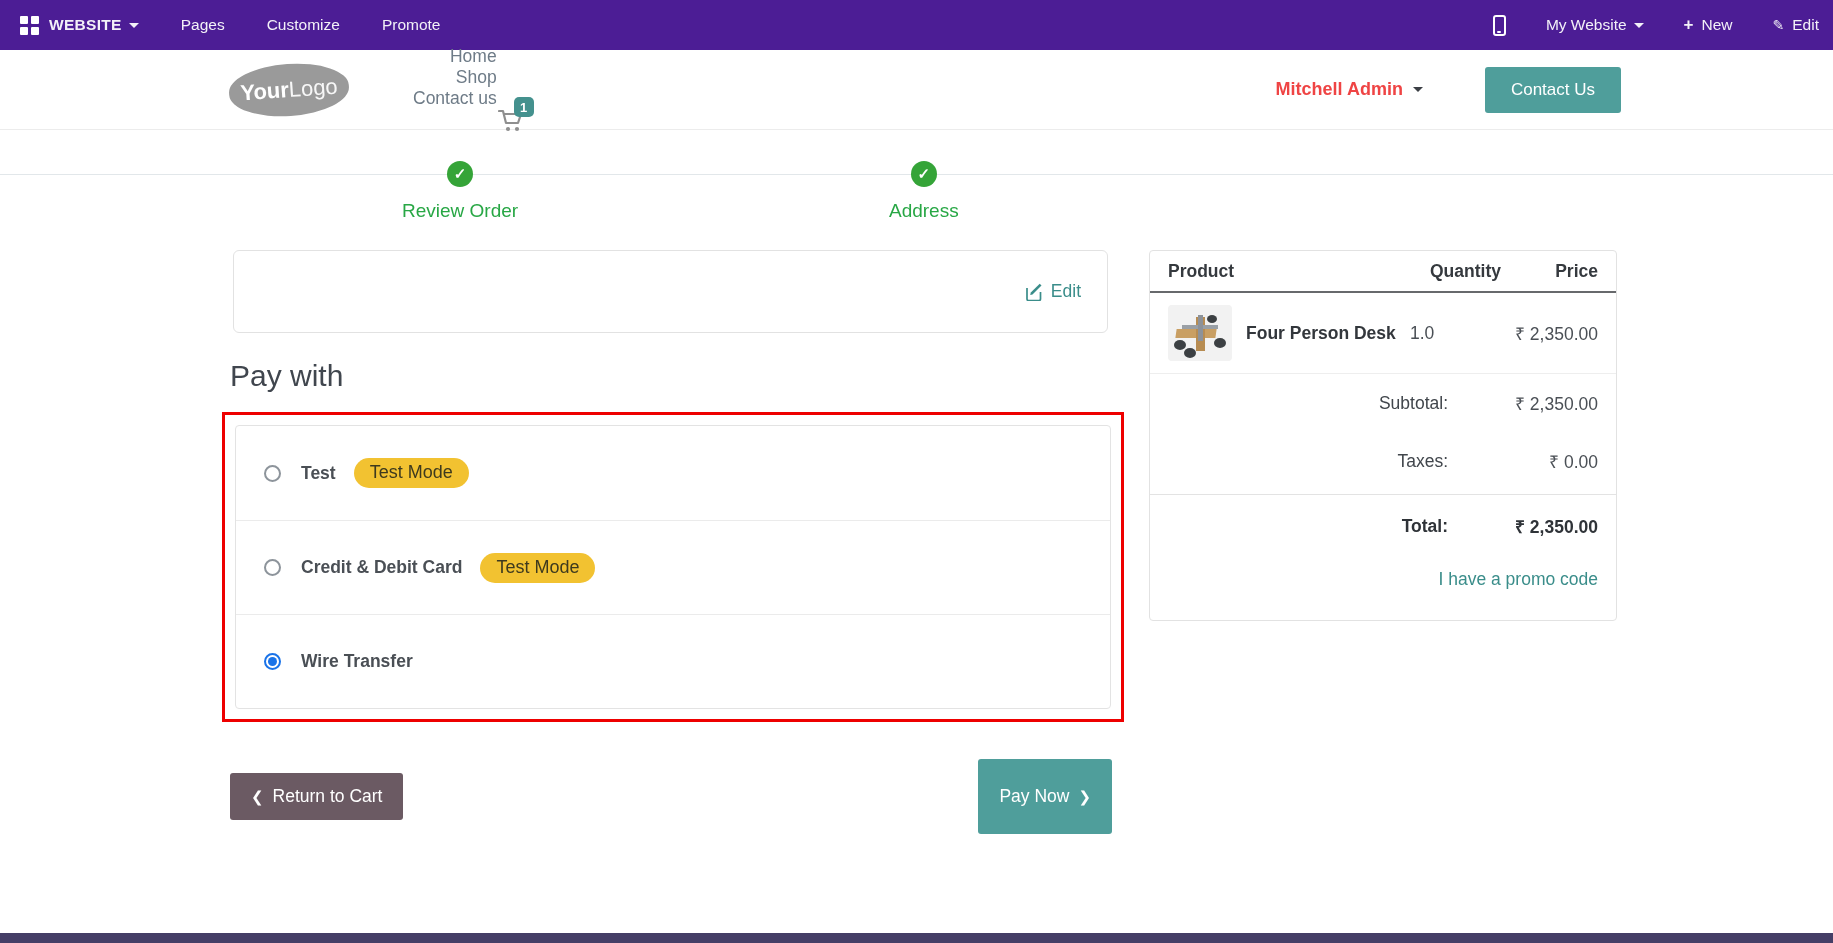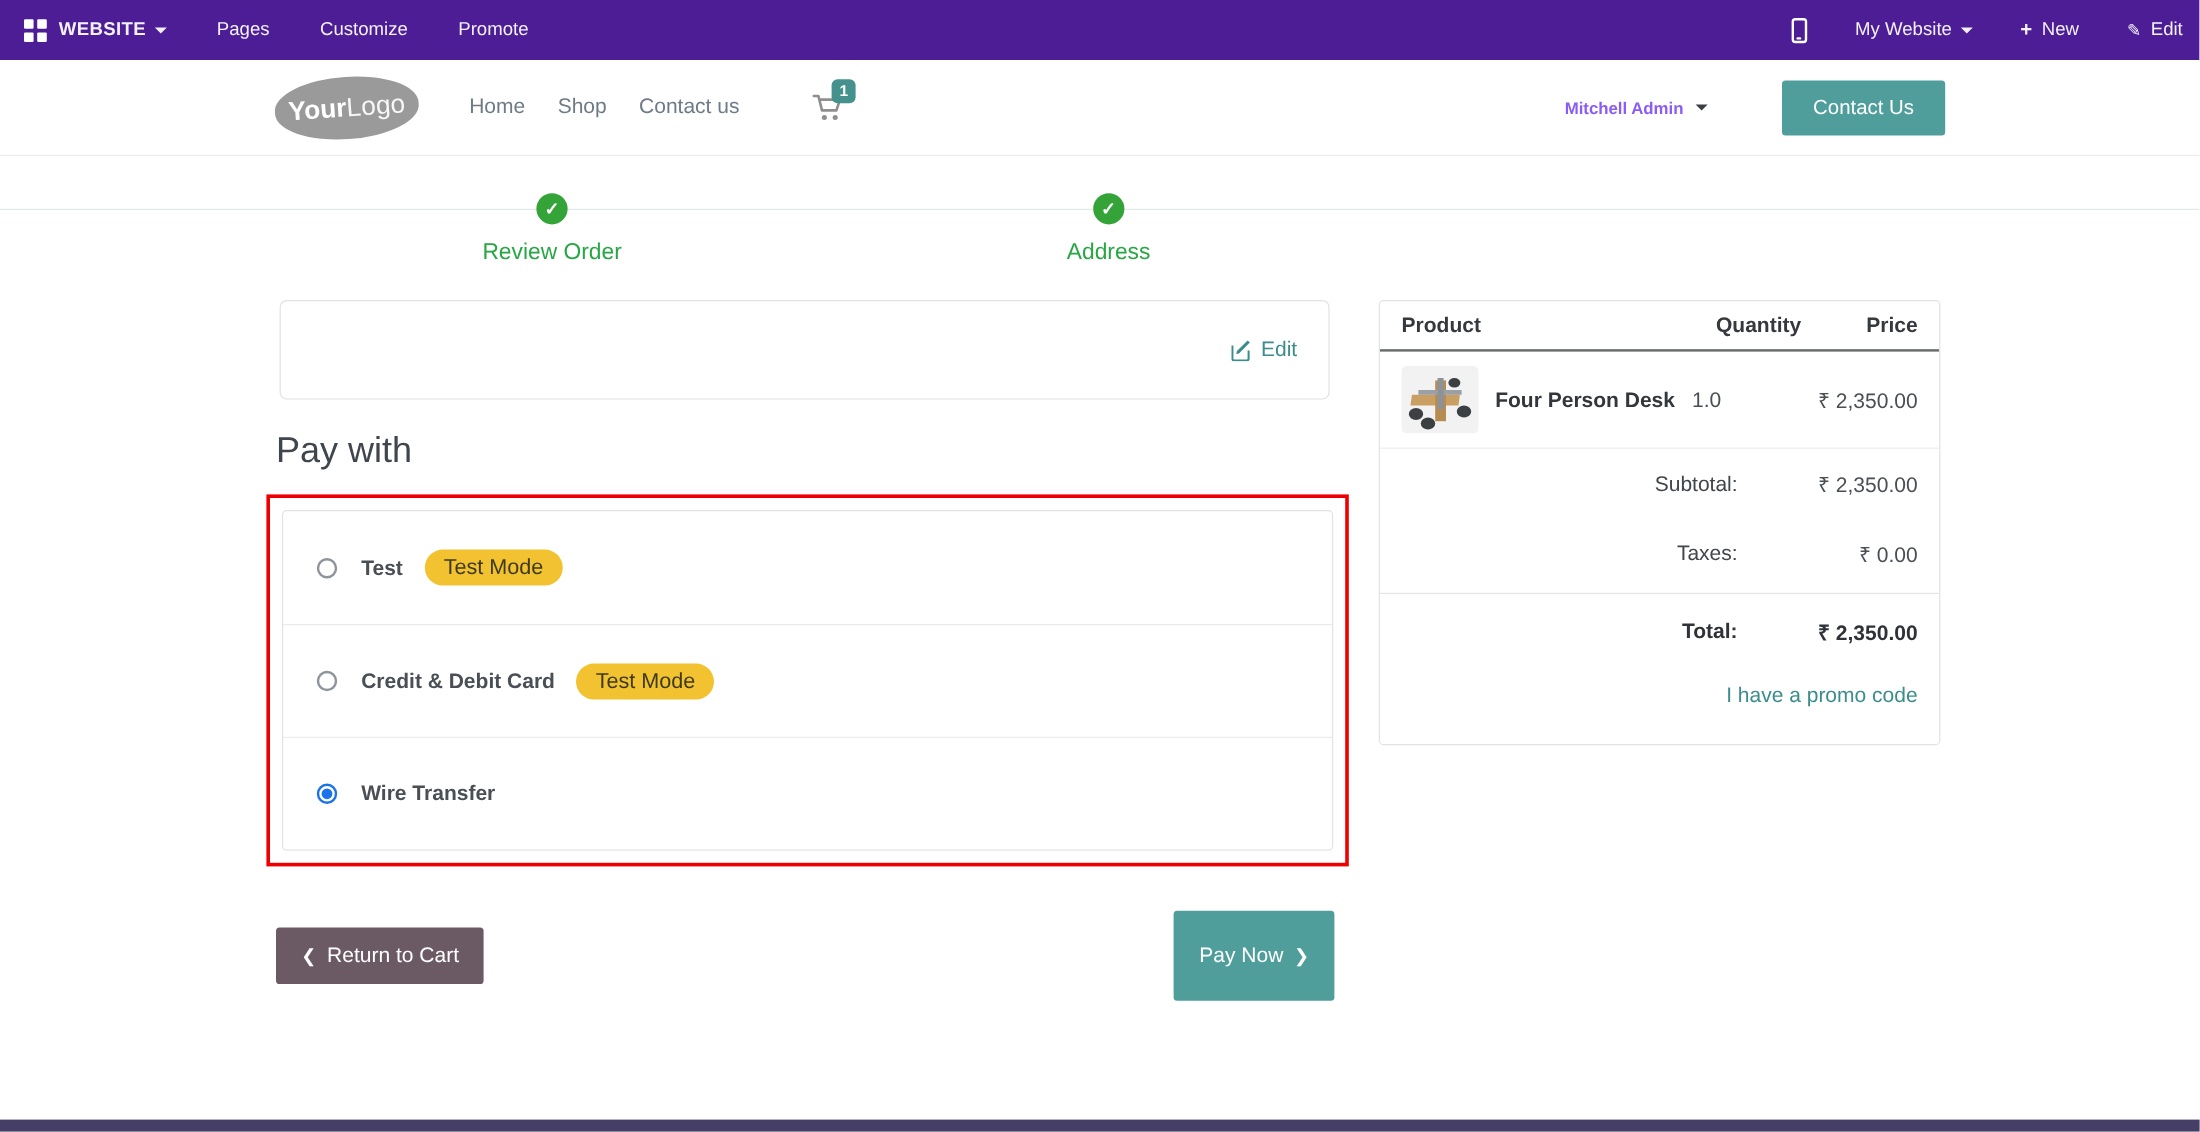--- a/index.html
+++ b/index.html
@@ -26,29 +26,29 @@
   .pencil-white { margin-right:8px; font-size:14px; }
 
   
   .header { height:80px; display:flex; align-items:center; padding:0 212px 0 229px;
             border-bottom:1px solid #ececec; }
   .logo { width:120px; height:52px; background:#9a9a9a; border-radius:50% / 48%;
           display:flex; align-items:center; justify-content:center; color:#fff;
           font-size:22px; transform:rotate(-4deg); flex:none; }
   .logo b { font-weight:700; }
   .logo span { font-weight:300; opacity:.93; }
-  .mainnav { display:flex; align-items:flex-start; margin-left:42px; font-size:17.5px; color:#6e7b87; }
+  .mainnav { display:flex; align-items:flex-end; margin-left:64px; font-size:17.5px; color:#6e7b87;flex-direction:column; }
   .mainnav .nav-link { margin-right:27px; cursor:pointer; }
   .cart-wrap { position:relative; margin-left:34px; cursor:pointer; }
   .cart-svg { display:block; }
   .cart-badge { position:absolute; top:-12px; left:16px; background:#44918e; color:#fff;
                 font-size:13px; font-weight:700; min-width:20px; height:20px; border-radius:5px;
                 display:flex; align-items:center; justify-content:center; padding:0 5px; }
   .header-right { margin-left:auto; display:flex; align-items:center; }
-  .user-menu { font-size:14px; font-weight:700; color:#8b5cf6; display:flex; align-items:center; cursor:pointer; }
+  .user-menu { font-size:18px; font-weight:700; color:#ef4444; display:flex; align-items:center; cursor:pointer; }
   .user-menu .caret { border-top-color:#3b3f45; margin-left:10px; }
   .btn { border:none; border-radius:3px; font-family:inherit; cursor:pointer; display:inline-flex;
          align-items:center; justify-content:center; }
   .btn-teal { background:#4f9e9b; color:#fff; }
   .contact-btn { font-size:17px; padding:13px 26px; margin-left:62px; }
 
   
   .steps { position:relative; height:105px; }
   .steps-line { position:absolute; top:44px; left:0; right:0; height:1px; background:#e2e7ea; }
   .step { position:absolute; top:31px; width:260px; margin-left:-130px; text-align:center; }

